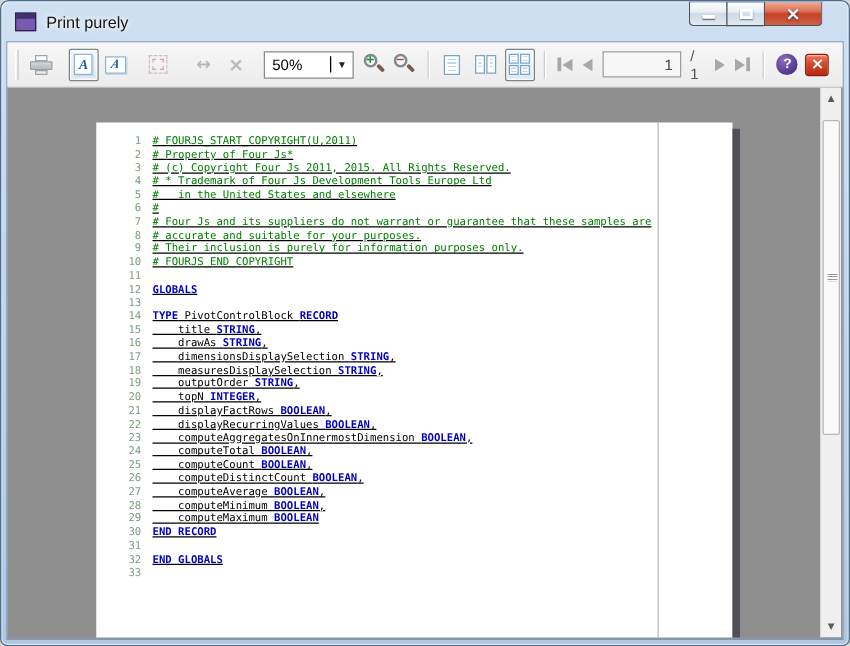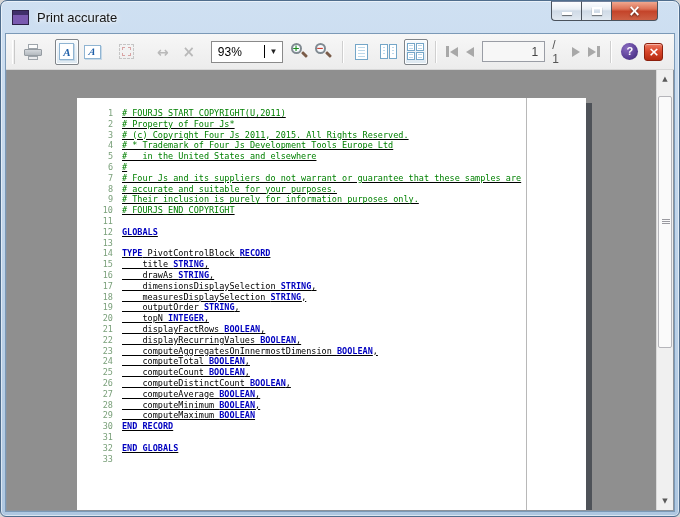--- a/index.html
+++ b/index.html
@@ -126,21 +126,21 @@
   .sb-grip { position:absolute; left:3px; top:50%; margin-top:-3px; width:8px; height:6px;
              background:repeating-linear-gradient(#9a9aa0 0 1px, transparent 1px 2px); }
 </style>
 </head>
 <body>
 
 <div class="win">
 
   <div class="titlebar">
     <div class="win-icon"></div>
-    <div class="win-title">Print accurate</div>
+    <div class="win-title">Print purely</div>
   </div>
   <div class="capbtns">
     <div class="cap cap-min">
         <div class="glyph-min"></div>
       </div>
     <div class="cap cap-max">
         <div class="glyph-max"></div>
       </div>
     <div class="cap cap-close">
         <div class="glyph-x">×</div>
@@ -174,21 +174,21 @@
       </div>
 
       <div class="tool-btn" style="margin-left:12px;">
         <span class="gray-glyph" style="font-size:14px;">↔</span>
       </div>
       <div class="tool-btn" style="margin-left:2px;">
         <span class="gray-glyph" style="font-size:15px;">×</span>
       </div>
 
       <div class="combo" style="margin-left:10px;">
-        <span class="val">93%</span>
+        <span class="val">50%</span>
         <span class="caret"></span>
         <span class="drop">▼</span>
       </div>
 
       <div class="tool-btn">
         <div class="mag zin">
             <div class="ring">+</div>
             <div class="handle"></div>
           </div>
       </div>

